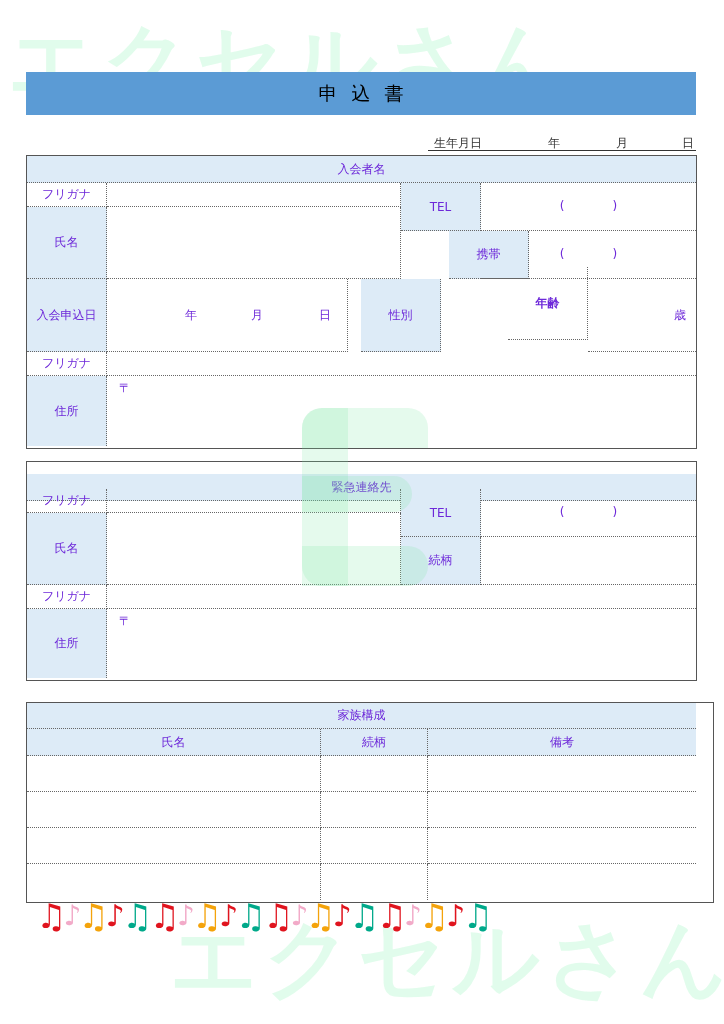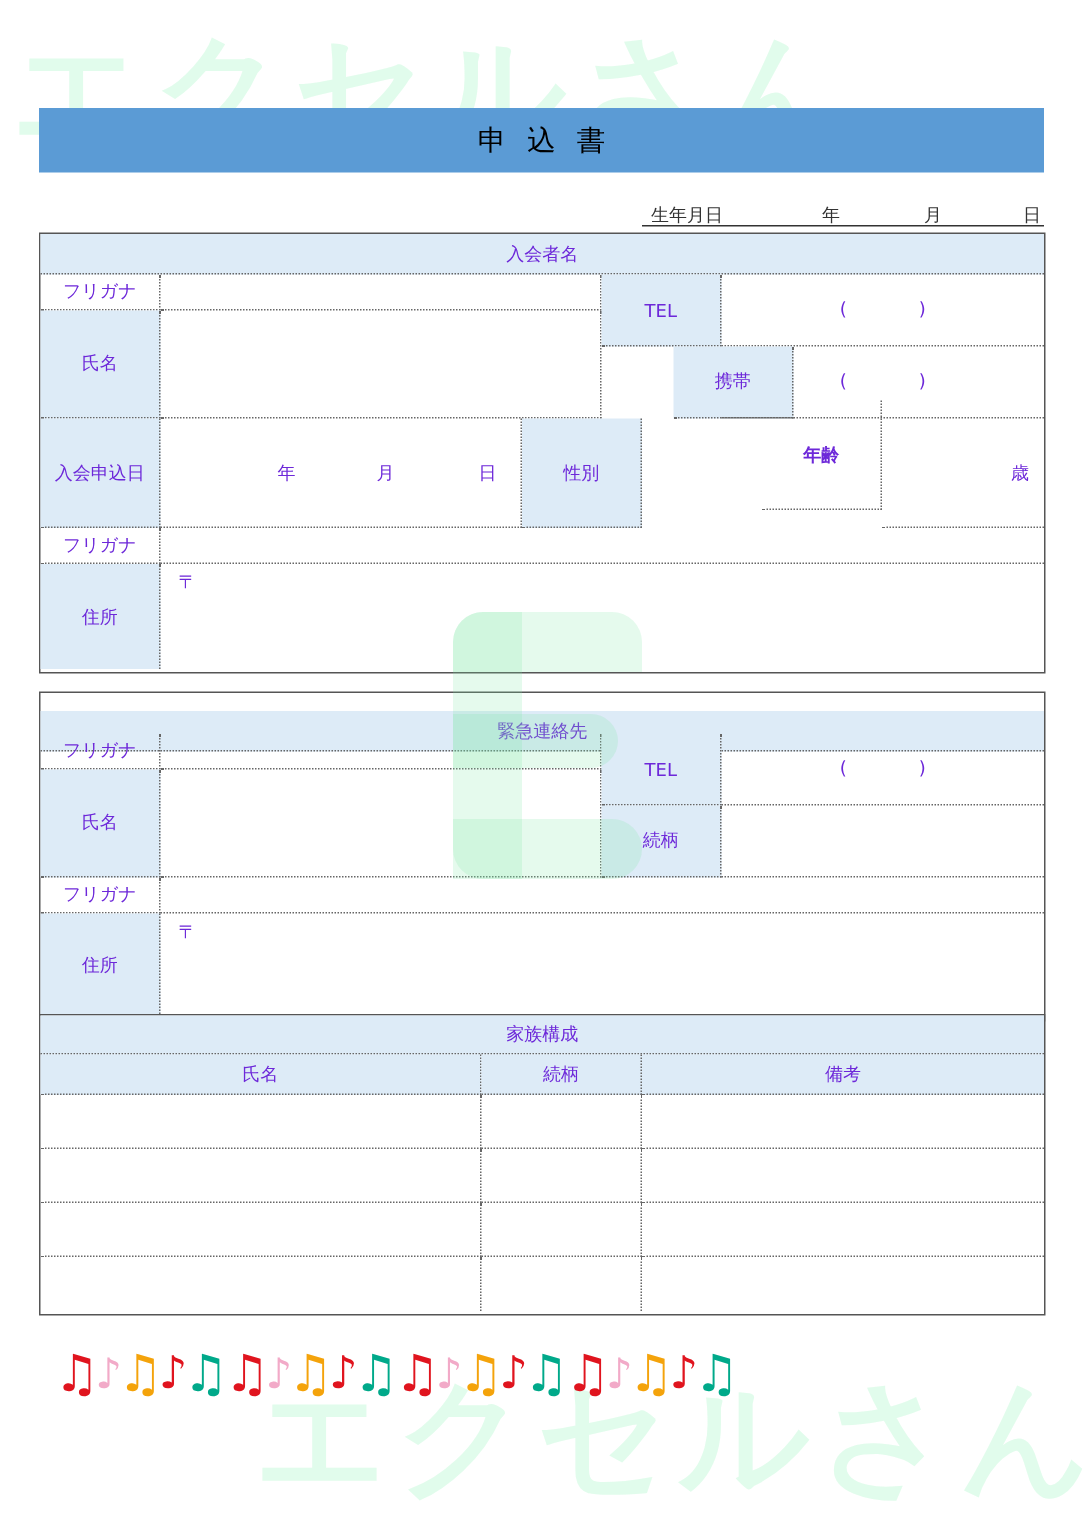--- a/index.html
+++ b/index.html
@@ -63,21 +63,21 @@
   <div class="cell noR" style="left:454px;top:27px;width:215px;height:48px;">(　　　　)</div>
   <div class="cell blue" style="left:374px;top:75px;width:80px;height:48px;margin-left:48px;">携帯</div>
   <div class="cell noR" style="left:454px;top:75px;width:215px;height:48px;">(　　　　)</div>
 
   <div class="cell blue" style="left:0;top:123px;width:80px;height:73px;">入会申込日</div>
   <div class="cell" style="left:80px;top:123px;width:241px;height:73px;">
     <span style="position:absolute;left:78px;">年</span>
     <span style="position:absolute;left:144px;">月</span>
     <span style="position:absolute;left:212px;">日</span>
   </div>
-  <div class="cell blue" style="left:321px;top:123px;width:80px;height:73px;">性別</div>
+  <div class="cell blue" style="left:334px;top:123px;width:80px;height:73px;">性別</div>
   <div class="cell" style="left:481px;top:111px;width:80px;height:73px;font-weight:bold;">年齢</div>
   <div class="cell noR" style="left:561px;top:123px;width:108px;height:73px;justify-content:flex-end;padding-right:10px;">
     <span>歳</span>
   </div>
 
   <div class="cell" style="left:0;top:196px;width:80px;height:24px;">フリガナ</div>
   <div class="cell noR" style="left:80px;top:196px;width:589px;height:24px;"></div>
 
   <div class="cell blue noB" style="left:0;top:220px;width:80px;height:70px;">住所</div>
   <div class="cell noR noB tl" style="left:80px;top:220px;width:589px;height:70px;">
@@ -101,21 +101,21 @@
 
   <div class="cell" style="left:0;top:123px;width:80px;height:24px;">フリガナ</div>
   <div class="cell noR" style="left:80px;top:123px;width:589px;height:24px;"></div>
 
   <div class="cell blue noB" style="left:0;top:147px;width:80px;height:69px;">住所</div>
   <div class="cell noR noB tl" style="left:80px;top:147px;width:589px;height:69px;">
     <span>〒</span>
   </div>
 </div>
 
-<div class="section" style="top:676px;height:199px;">
+<div class="section" style="top:702px;height:199px;padding-left:17px;">
   <div class="cell blue noR" style="left:0;top:0;width:669px;height:26px;">家族構成</div>
   <div class="cell blue" style="left:0;top:26px;width:294px;height:27px;">氏名</div>
   <div class="cell blue" style="left:294px;top:26px;width:107px;height:27px;">続柄</div>
   <div class="cell blue noR" style="left:401px;top:26px;width:268px;height:27px;">備考</div>
 
   <div class="cell" style="left:0;top:53px;width:294px;height:36px;"></div>
   <div class="cell" style="left:294px;top:53px;width:107px;height:36px;"></div>
   <div class="cell noR" style="left:401px;top:53px;width:268px;height:36px;"></div>
 
   <div class="cell" style="left:0;top:89px;width:294px;height:36px;"></div>

